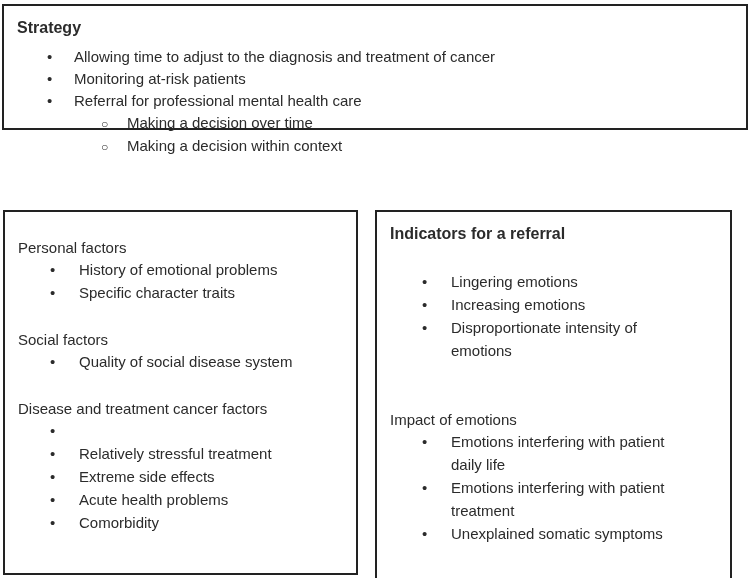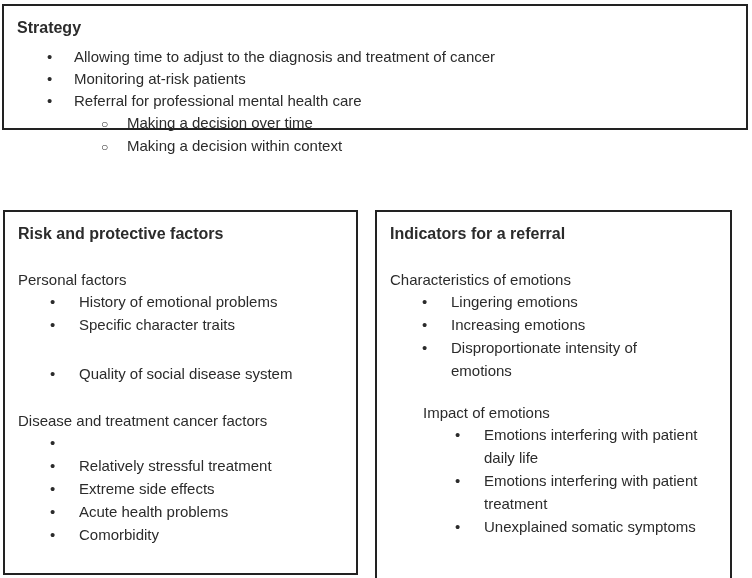--- a/index.html
+++ b/index.html
@@ -46,22 +46,21 @@
     margin: 12px 0 0 13px;
     line-height: 20px;
   }
   #strategy-box .list {
     margin-top: 8px;
   }
   .section {
     margin-top: 26px;
   }
   .section.gap-lg {
-    margin-top: 21px;
-    padding-left: 33px;
+    margin-top: 48px;
   }
   .section-heading {
     font-weight: normal;
     font-size: 15px;
     margin-left: 13px;
     line-height: 20px;
   }
   .row {
     display: flex;
     align-items: baseline;
@@ -118,35 +117,35 @@
       <span class="text">Making a decision over time</span>
     </div>
     <div class="row l2">
       <span class="marker">○</span>
       <span class="text">Making a decision within context</span>
     </div>
   </div>
 </div>
 
 <div class="box bottom" id="risk-box">
-  <div class="box-title">Risk and protective factors</div>
 
   <div class="section">
     <div class="section-heading">Personal factors</div>
     <div class="row l1">
       <span class="marker">•</span>
       <span class="text">History of emotional problems</span>
     </div>
     <div class="row l1">
       <span class="marker">•</span>
       <span class="text">Specific character traits</span>
     </div>
   </div>
 
   <div class="section">
+    <div class="section-heading">Social factors</div>
     <div class="row l1">
       <span class="marker">•</span>
       <span class="text">Quality of social disease system</span>
     </div>
   </div>
 
   <div class="section">
     <div class="section-heading">Disease and treatment cancer factors</div>
     <div class="row l1">
       <span class="marker">•</span>
@@ -167,21 +166,20 @@
       <span class="marker">•</span>
       <span class="text">Comorbidity</span>
     </div>
   </div>
 </div>
 
 <div class="box bottom" id="referral-box">
   <div class="box-title">Indicators for a referral</div>
 
   <div class="section">
-    <div class="section-heading">Characteristics of emotions</div>
     <div class="row l1">
       <span class="marker">•</span>
       <span class="text">Lingering emotions</span>
     </div>
     <div class="row l1">
       <span class="marker">•</span>
       <span class="text">Increasing emotions</span>
     </div>
     <div class="row l1">
       <span class="marker">•</span>

